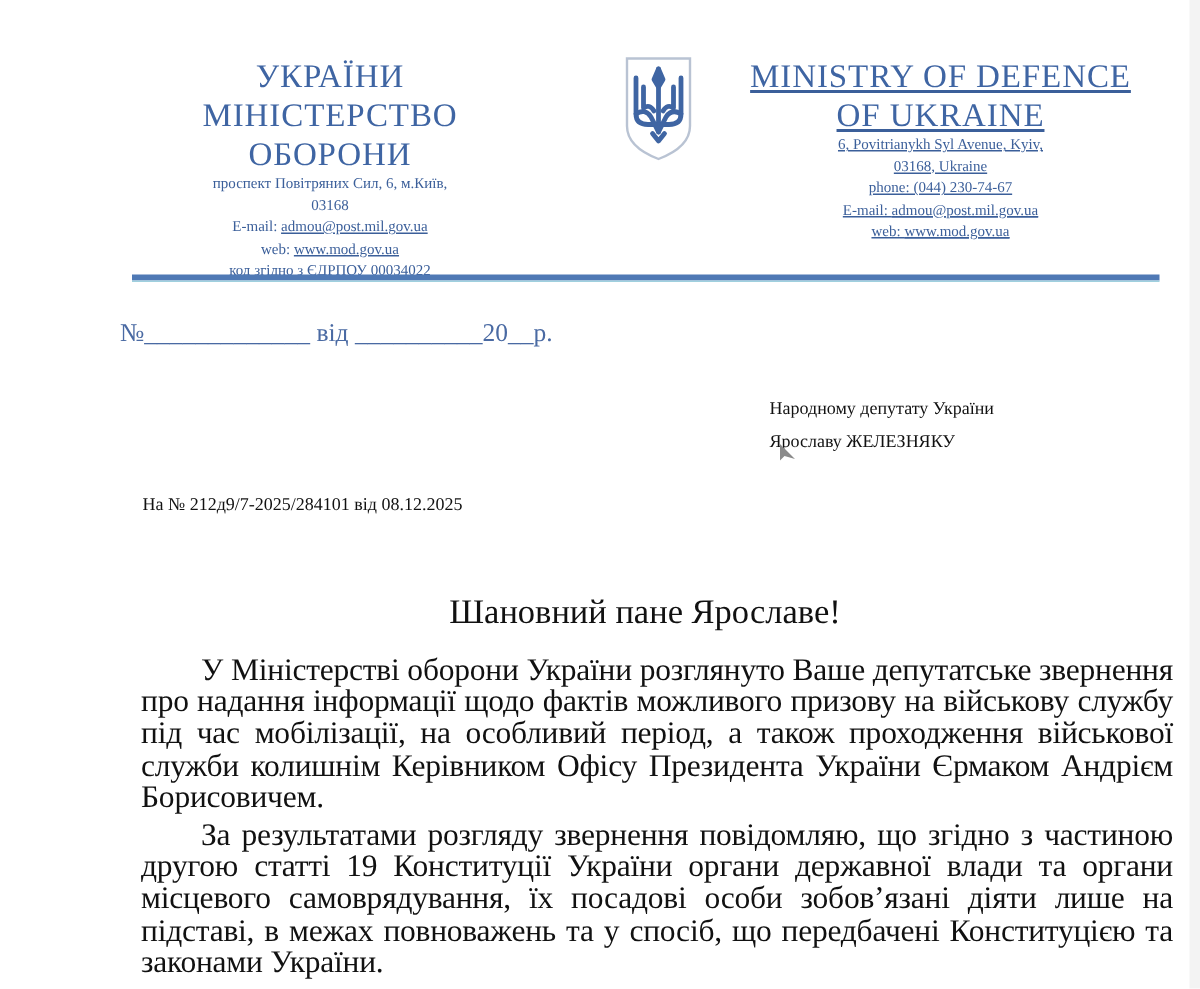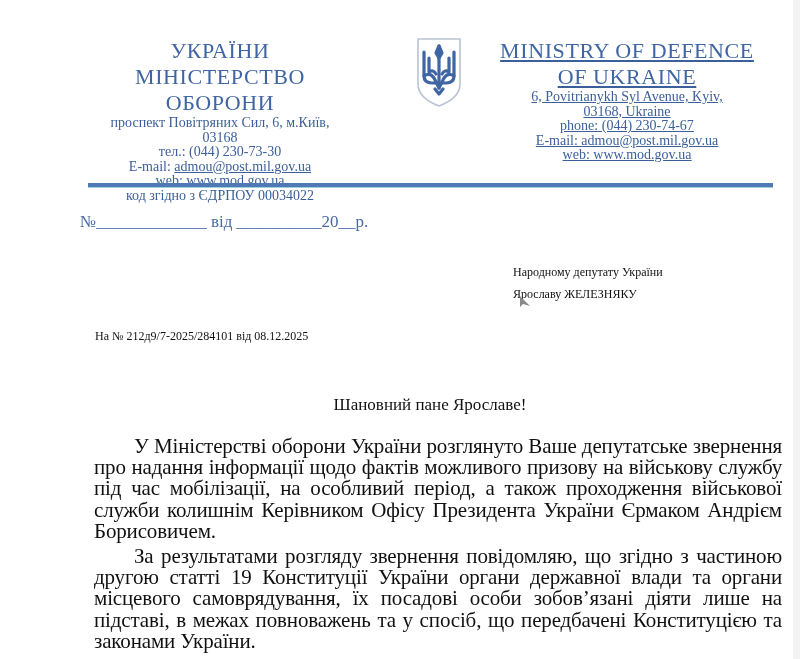--- a/index.html
+++ b/index.html
@@ -15,21 +15,21 @@
     }
     .hdr-col {
       position: absolute; text-align: center; color: #3b5f9a;
     }
     .hdr-left { left: 82px; top: 38px; width: 276px; }
     .hdr-right { left: 488px; top: 38px; width: 278px; text-decoration: underline; }
     .hdr-title {
       font-size: 22px; letter-spacing: 0.6px; line-height: 26px;
       color: #3f65a3;
     }
-    .hdr-line { font-size: 14px; line-height: 14.5px; color: #3b5f9a; }
+    .hdr-line { font-size: 10px; line-height: 14.5px; color: #3b5f9a; }
     .hdr-line a, .u { text-decoration: underline; color: #3b5f9a; }
     .hdr-line.first { margin-top: 0px; }
     .emblem {
       position: absolute; left: 414px; top: 36px; width: 50px; height: 72px;
     }
     .rule {
       position: absolute; left: 88px; top: 183px; width: 685px; height: 4px;
       background: #4f79b5;
     }
     .rule2 {
@@ -41,42 +41,41 @@
       white-space: pre;
     }
     .addressee {
       position: absolute; left: 513px; top: 261px; font-size: 12px; line-height: 22px;
     }
     .reply {
       position: absolute; left: 95px; top: 329px; font-size: 12px;
     }
     .salutation {
       position: absolute; left: 80px; top: 395px; width: 640px; text-align: center;
-      font-size: 17px; padding-left: 60px; box-sizing: border-box;
+      font-size: 23px; padding-left: 60px; box-sizing: border-box;
     }
     .para {
       position: absolute; left: 94px; width: 688px; font-size: 21px; line-height: 21.2px;
       text-align: justify; text-indent: 40px;
       font-family: "Liberation Serif", "DejaVu Serif", serif;
       letter-spacing: -0.15px;
     }
     .p1 { top: 436px; }
     .p2 { top: 546px; }
   </style>
 </head>
 <body>
 
 <div class="right-edge"></div>
 
 <div class="hdr-col hdr-left">
   <div class="hdr-title">УКРАЇНИ</div>
   <div class="hdr-title">МІНІСТЕРСТВО ОБОРОНИ</div>
   <div class="hdr-line first">проспект Повітряних Сил, 6, м.Київ,</div>
   <div class="hdr-line">03168</div>
-  <div class="hdr-line">тел.: (044) 230-73-30</div>
   <div class="hdr-line"><span>E-mail: </span><span class="u">admou@post.mil.gov.ua</span></div>
   <div class="hdr-line"><span>web: </span><span class="u">www.mod.gov.ua</span></div>
   <div class="hdr-line">код згідно з ЄДРПОУ 00034022</div>
 </div>
 
 <div class="emblem">
   <svg width="50" height="72" viewBox="0 0 50 72">
     <path d="M4 3 H46 V48 Q46 62 25 70 Q4 62 4 48 Z" fill="#ffffff" stroke="#b9c3d3" stroke-width="1.6"></path>
     <g fill="none" stroke="#3f65a3" stroke-width="3.2" stroke-linejoin="round" stroke-linecap="round">
       <path d="M25 10 L25 52"></path>

